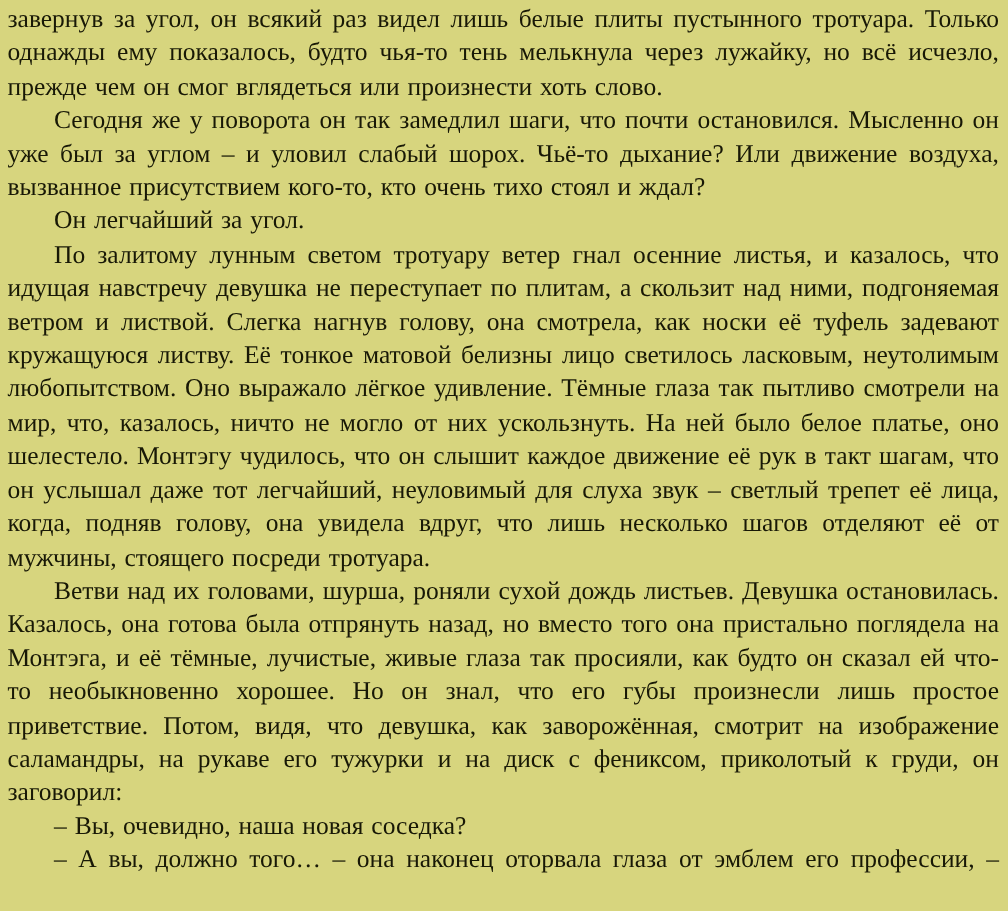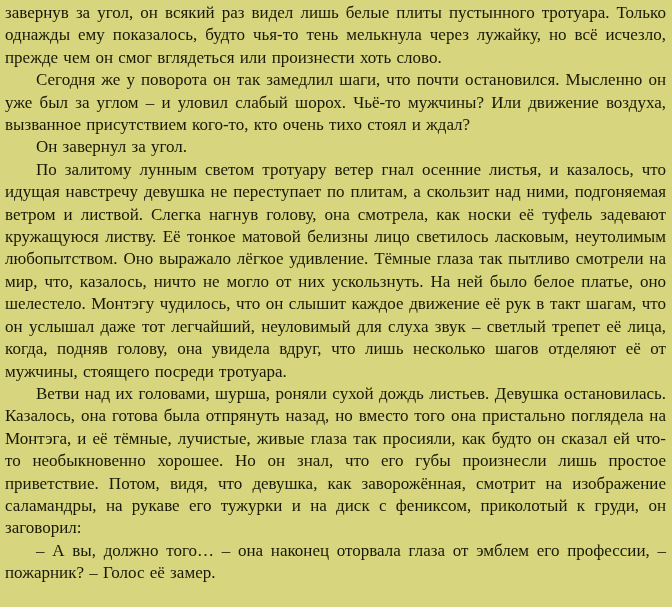--- a/index.html
+++ b/index.html
@@ -36,19 +36,20 @@
   }
   .para.no-indent {
     text-indent: 0;
   }
 </style>
 </head>
 <body>
 
 <div class="page">
   <p class="para no-indent">завернув за угол, он всякий раз видел лишь белые плиты пустынного тротуара. Только однажды ему показалось, будто чья-то тень мелькнула через лужайку, но всё исчезло, прежде чем он смог вглядеться или произнести хоть слово.</p>
-  <p class="para">Сегодня же у поворота он так замедлил шаги, что почти остановился. Мысленно он уже был за углом – и уловил слабый шорох. Чьё-то мужчины? Или движение воздуха, вызванное присутствием кого-то, кто очень тихо стоял и ждал?</p>
-  <p class="para">Он завернул за угол.</p>
+  <p class="para">Сегодня же у поворота он так замедлил шаги, что почти остановился. Мысленно он уже был за углом – и уловил слабый шорох. Чьё-то дыхание? Или движение воздуха, вызванное присутствием кого-то, кто очень тихо стоял и ждал?</p>
+  <p class="para">Он легчайший за угол.</p>
   <p class="para">По залитому лунным светом тротуару ветер гнал осенние листья, и казалось, что идущая навстречу девушка не переступает по плитам, а скользит над ними, подгоняемая ветром и листвой. Слегка нагнув голову, она смотрела, как носки её туфель задевают кружащуюся листву. Её тонкое матовой белизны лицо светилось ласковым, неутолимым любопытством. Оно выражало лёгкое удивление. Тёмные глаза так пытливо смотрели на мир, что, казалось, ничто не могло от них ускользнуть. На ней было белое платье, оно шелестело. Монтэгу чудилось, что он слышит каждое движение её рук в такт шагам, что он услышал даже тот легчайший, неуловимый для слуха звук – светлый трепет её лица, когда, подняв голову, она увидела вдруг, что лишь несколько шагов отделяют её от мужчины, стоящего посреди тротуара.</p>
   <p class="para">Ветви над их головами, шурша, роняли сухой дождь листьев. Девушка остановилась. Казалось, она готова была отпрянуть назад, но вместо того она пристально поглядела на Монтэга, и её тёмные, лучистые, живые глаза так просияли, как будто он сказал ей что-то необыкновенно хорошее. Но он знал, что его губы произнесли лишь простое приветствие. Потом, видя, что девушка, как заворожённая, смотрит на изображение саламандры, на рукаве его тужурки и на диск с фениксом, приколотый к груди, он заговорил:</p>
+  <p class="para">– Вы, очевидно, наша новая соседка?</p>
   <p class="para">– А вы, должно того… – она наконец оторвала глаза от эмблем его профессии, – пожарник? – Голос её замер.</p>
   <p class="para">– Как вы странно это сказали.</p>
 </div>
 
 </body></html>

